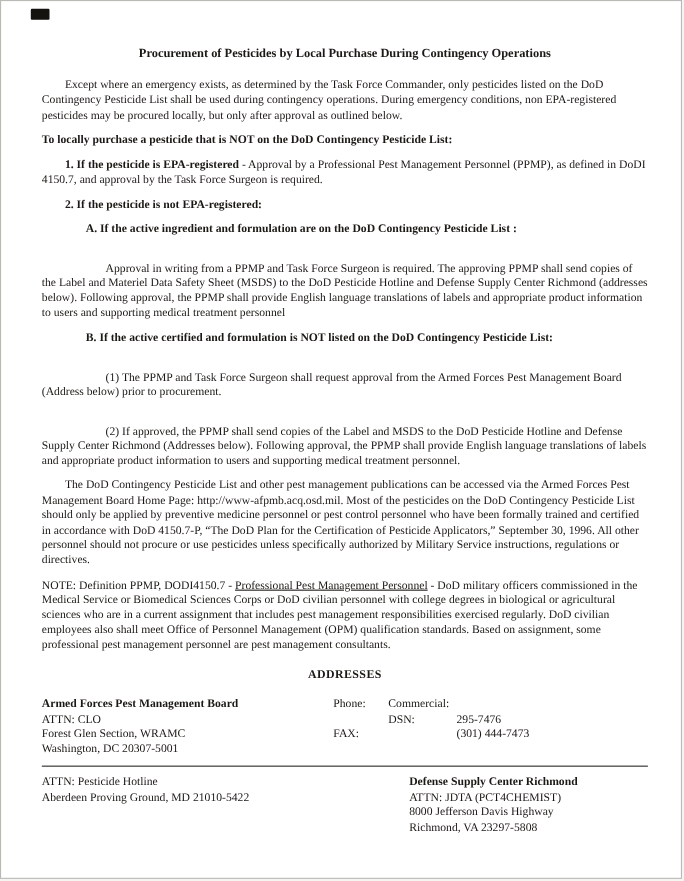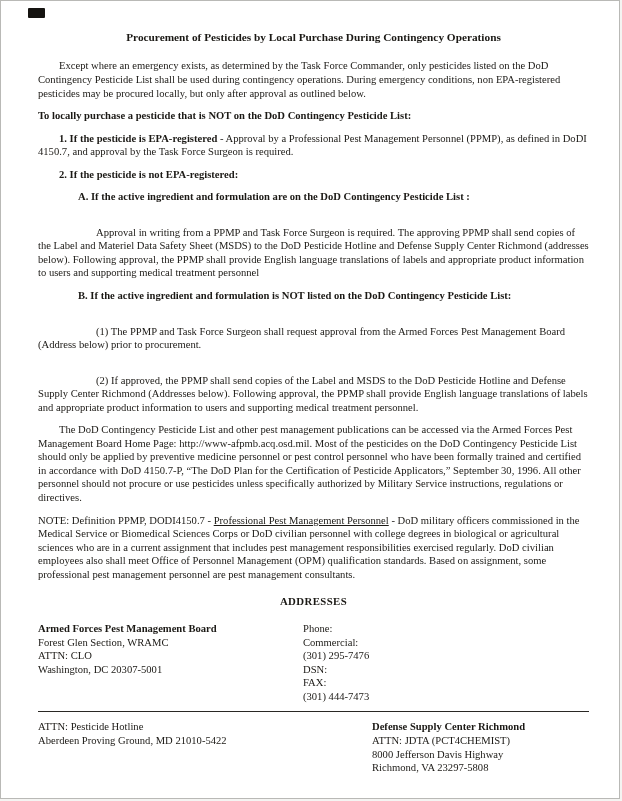--- a/index.html
+++ b/index.html
@@ -21,21 +21,21 @@
   }
   .scan-mark {
     position: absolute;
     left: 27px; top: 7px;
     width: 17px; height: 10px;
     background: #151310;
     border-radius: 1px;
   }
   .content {
     position: absolute;
-    left: 37px; top: 29px;
+    left: 37px; top: 41px;
     width: 551px;
   }
   p { margin: 0 0 9px 0; }
   .title {
     text-align: center;
     font-weight: bold;
     font-size: 11.3px;
     margin: 0 0 15px 0;
   }
   .bold { font-weight: bold; }
@@ -47,21 +47,21 @@
     text-align: center;
     font-weight: bold;
     font-size: 10.8px;
     margin: 14px 0 13px 0;
     letter-spacing: 0.4px;
   }
   .addr-row { display: flex; margin-bottom: 8px; }
   .addr-left { width: 265px; }
   .addr-left div, .addr-col div { white-space: nowrap; }
   .phone-grid { flex: 1; }
-  .ph-row { display: flex; flex-direction: column; }
+  .ph-row { display: flex; }
   .ph-c1 { width: 50px; }
   .ph-c2 { width: 62px; }
   .ph-c3 { flex: 1; }
   .rule {
     border: none;
     border-top: 1.2px solid #2a2824;
     margin: 4px 0 8px 0;
   }
   .addr-row2 { display: flex; }
   .addr-col-left { width: 334px; }
@@ -82,48 +82,48 @@
     <p class="bold">To locally purchase a pesticide that is NOT on the DoD Contingency Pesticide List:</p>
 
     <p class="ind1"><span class="bold">1. If the pesticide is EPA-registered</span><span> - Approval by a Professional Pest Management Personnel (PPMP), as defined in DoDI 4150.7, and approval by the Task Force Surgeon is required.</span></p>
 
     <p class="ind1 bold">2. If the pesticide is not EPA-registered:</p>
 
     <p class="ind2 bold">A. If the active ingredient and formulation are on the DoD Contingency Pesticide List :</p>
 
     <p class="ind3">Approval in writing from a PPMP and Task Force Surgeon is required.  The approving PPMP shall send copies of the Label and Materiel Data Safety Sheet (MSDS) to the DoD Pesticide Hotline and Defense Supply Center Richmond (addresses below).  Following approval, the PPMP shall provide English language translations of labels and appropriate product information to users and supporting medical treatment personnel</p>
 
-    <p class="ind2 bold">B. If the active ingredient and formulation is NOT listed on the DoD Contingency Pesticide List:</p>
+    <p class="ind2 bold">B. If the active certified and formulation is NOT listed on the DoD Contingency Pesticide List:</p>
 
     <p class="ind3">(1)  The PPMP and Task Force Surgeon shall request approval from the Armed Forces Pest Management Board (Address below) prior to procurement.</p>
 
     <p class="ind3">(2)  If approved, the PPMP shall send copies of the Label and MSDS to the DoD Pesticide Hotline and Defense Supply Center Richmond (Addresses below).  Following approval, the PPMP shall provide English language translations of labels and appropriate product information to users and supporting medical treatment personnel.</p>
 
     <p class="ind1">The DoD Contingency Pesticide List and other pest management publications can be accessed via the Armed Forces Pest Management Board Home Page: http://www-afpmb.acq.osd.mil.  Most of the pesticides on the DoD Contingency Pesticide List should only be applied by preventive medicine personnel or pest control personnel who have been formally trained and certified in accordance with DoD 4150.7-P, “The DoD Plan for the Certification of Pesticide Applicators,” September 30, 1996.  All other personnel should not procure or use pesticides unless specifically authorized by Military Service instructions, regulations or directives.</p>
 
     <p><span>NOTE: Definition PPMP, DODI4150.7 - </span><span class="underline">Professional Pest Management Personnel</span><span> - DoD military officers commissioned in the Medical Service or Biomedical Sciences Corps or DoD civilian personnel with college degrees in biological or agricultural sciences who are in a current assignment that includes pest management responsibilities exercised regularly.  DoD civilian employees also shall meet Office of Personnel Management (OPM) qualification standards.  Based on assignment, some professional pest management personnel are pest management consultants.</span></p>
 
     <div class="addresses-heading">ADDRESSES</div>
 
     <div class="addr-row">
       <div class="addr-left">
         <div class="bold">Armed Forces Pest Management Board</div>
+        <div>ATTN: CLO</div>
         <div>Forest Glen Section, WRAMC</div>
-        <div>ATTN: CLO</div>
         <div>Washington, DC 20307-5001</div>
       </div>
       <div class="phone-grid">
         <div class="ph-row">
           <span class="ph-c1">Phone:</span>
           <span class="ph-c2">Commercial:</span>
-          <span class="ph-c3">(301) 295-7476</span>
         </div>
         <div class="ph-row">
           <span class="ph-c1"></span>
           <span class="ph-c2">DSN:</span>
+          <span class="ph-c3">295-7476</span>
         </div>
         <div class="ph-row">
           <span class="ph-c1">FAX:</span>
           <span class="ph-c2"></span>
           <span class="ph-c3">(301) 444-7473</span>
         </div>
       </div>
     </div>
 
     <hr class="rule">

